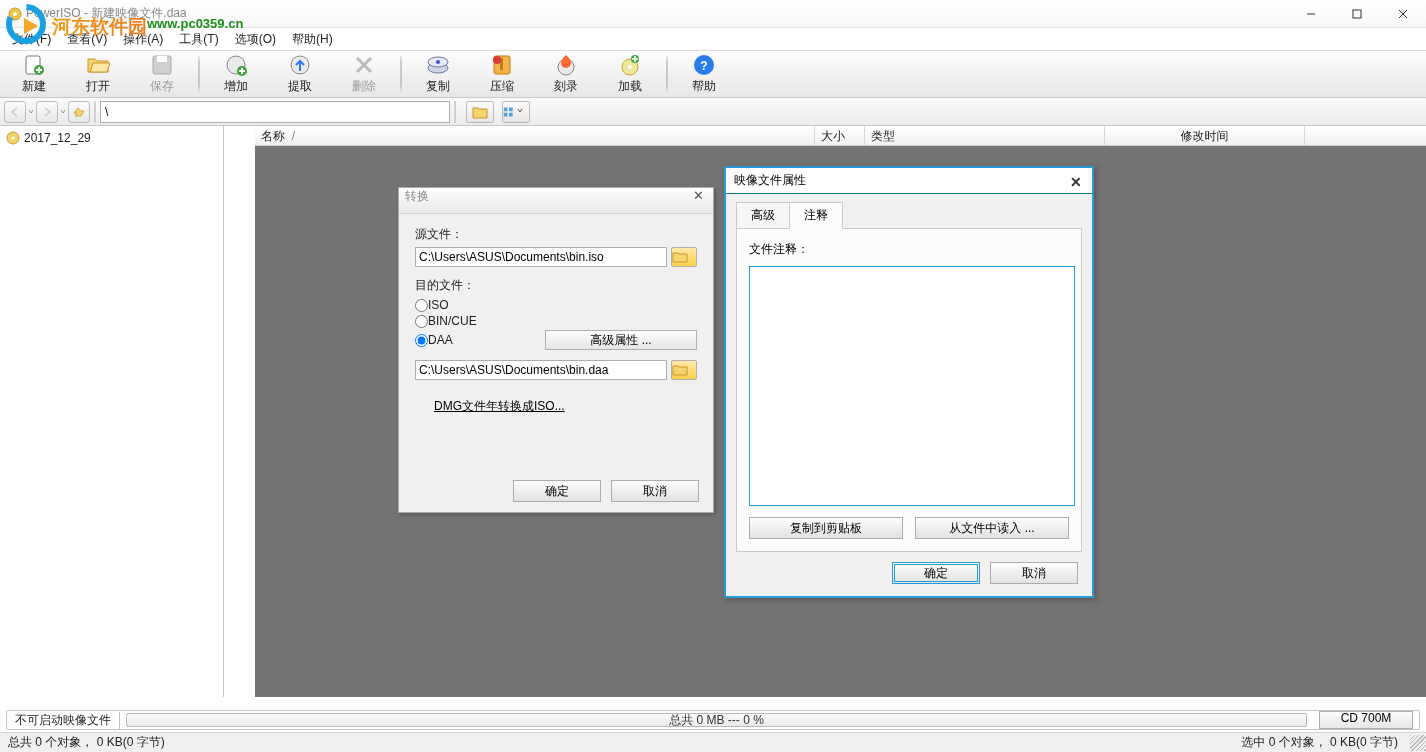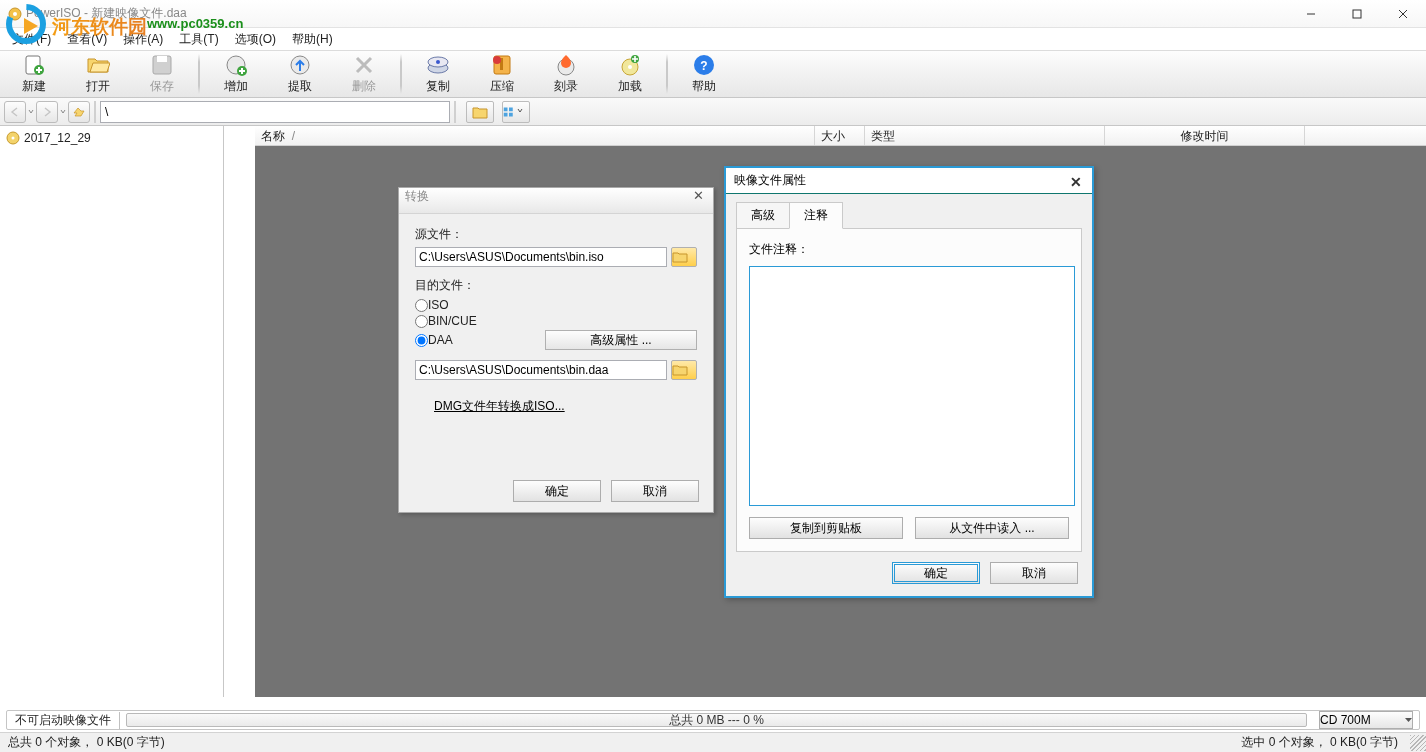--- a/index.html
+++ b/index.html
@@ -72,21 +72,21 @@
 .textarea{width:326px;height:240px;border:1px solid #2a9ad6;background:#fff;resize:none;overflow:auto;margin-top:4px;}
 .tb-row{display:flex;gap:12px;margin-top:8px;}
 .tb-row .btn{width:156px;}
 .dlg2-foot{display:flex;justify-content:flex-end;gap:10px;padding:10px 14px;}
 .btn.primary{border:1px solid #2a9ad6;outline:1px solid #2a9ad6;outline-offset:-3px;}
 
 
 .progress-row{position:absolute;left:6px;bottom:22px;right:6px;height:20px;display:flex;align-items:center;border:1px solid #c5c5c5;border-radius:2px;}
 .progress-label{padding:0 8px;border-right:1px solid #c0c0c0;color:#222;}
 .progress-bar{flex:1;height:14px;margin:0 6px;border:1px solid #b9b9b9;border-radius:2px;background:linear-gradient(180deg,#f9f9f9,#eaeaea);display:flex;align-items:center;justify-content:center;color:#333;text-align:center;}
-.disc-select{margin:0 6px;width:94px;height:18px;border:1px solid #adadad;background:linear-gradient(180deg,#fdfdfd,#e6e6e6);font-size:12px;display:flex;align-items:center;justify-content:space-between;gap:4px;}
+.disc-select{margin:0 6px;width:94px;height:18px;border:1px solid #adadad;background:linear-gradient(180deg,#fdfdfd,#e6e6e6);font-size:12px;display:flex;align-items:center;justify-content:center;gap:4px;flex-direction:column;}
 
 .statusbar{position:absolute;bottom:0;left:0;right:0;height:20px;display:flex;align-items:center;background:#f0f0f0;border-top:1px solid #d3d3d3;color:#222;}
 .statusbar .cell{padding:0 8px;}
 .statusbar .cell.right{margin-left:auto;}
 .statusbar .grip{width:16px;height:16px;margin-left:4px;background:repeating-linear-gradient(135deg,#b7b7b7 0 1px,transparent 1px 3px);}
 
 
 .watermark{position:absolute;left:6px;top:4px;display:flex;align-items:center;gap:0;z-index:30;pointer-events:none;}
 .watermark .wm-text{display:flex;flex-direction:row;line-height:1;}
 .watermark .wm-cn{font-size:19px;font-weight:bold;background:linear-gradient(90deg,#f39c12,#e67e22);-webkit-background-clip:text;color:transparent;}

